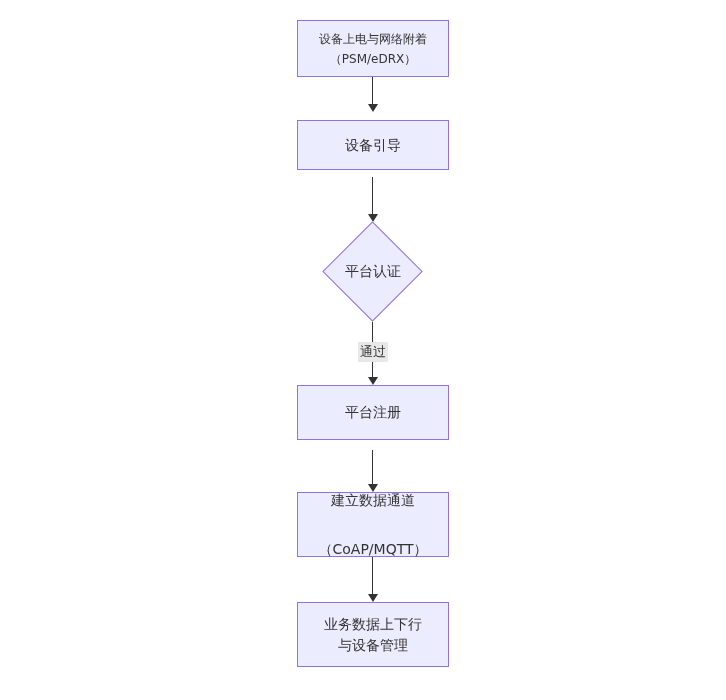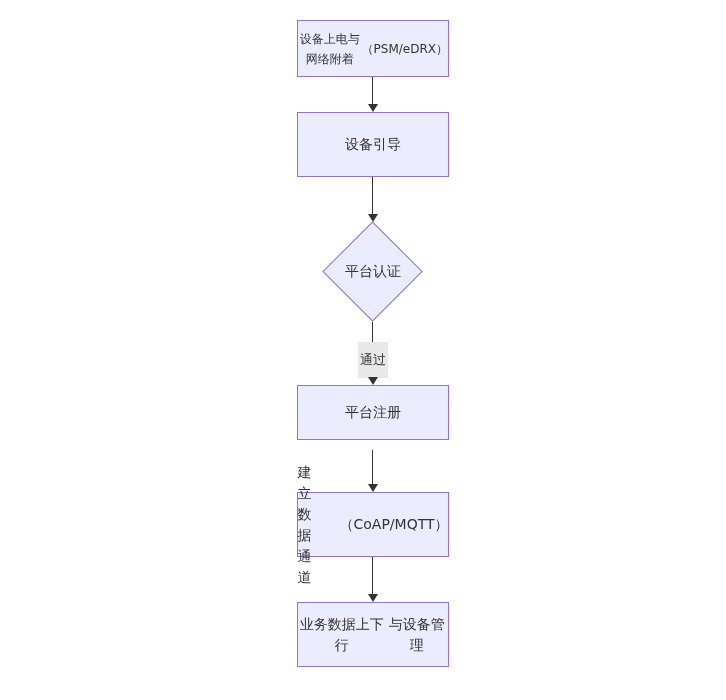--- a/index.html
+++ b/index.html
@@ -16,21 +16,21 @@
     overflow: hidden;
   }
   .node.rect {
     position: absolute;
     left: 297px;
     width: 152px;
     box-sizing: border-box;
     background: var(--node-fill, #ECECFF);
     border: 1px solid var(--node-border, #9370DB);
     display: flex;
-    flex-direction: row;
+    flex-direction: column;
     align-items: center;
     justify-content: center;
     text-align: center;
     color: var(--text-color, #333333);
     font-size: 14px;
     line-height: 21px;
   }
   .node.rect.small-text {
     font-size: 12px;
     line-height: 20px;
@@ -69,38 +69,38 @@
     border-top: 8px solid var(--edge-color, #333333);
   }
   .edge-label {
     position: absolute;
     left: 373px;
     transform: translateX(-50%);
     background: var(--edge-label-bg, #e8e8e8);
     color: var(--text-color, #333333);
     font-size: 13px;
     line-height: 18px;
-    padding: 9px 2px;
+    padding: 1px 2px;
     white-space: nowrap;
   }
 </style>
 </head>
 <body>
 
 <div class="canvas">
 
   <div class="node rect small-text" style="top:20px; height:57px;">
     <div>设备上电与网络附着</div>
     <div>（PSM/eDRX）</div>
   </div>
 
   <div class="edge-line" style="top:77px; height:27px;"></div>
   <div class="arrowhead" style="top:104px;"></div>
 
-  <div class="node rect" style="top:112px; height:65px;">
+  <div class="node rect" style="top:120px; height:50px;">
     <div>设备引导</div>
   </div>
 
   <div class="edge-line" style="top:177px; height:37px;"></div>
   <div class="arrowhead" style="top:214px;"></div>
 
   <div class="diamond-shape" style="left:337px; top:236px;"></div>
   <div class="diamond-label" style="left:323px; top:222px; width:100px; height:100px;">平台认证</div>
 
   <div class="edge-line" style="top:322px; height:55px;"></div>

